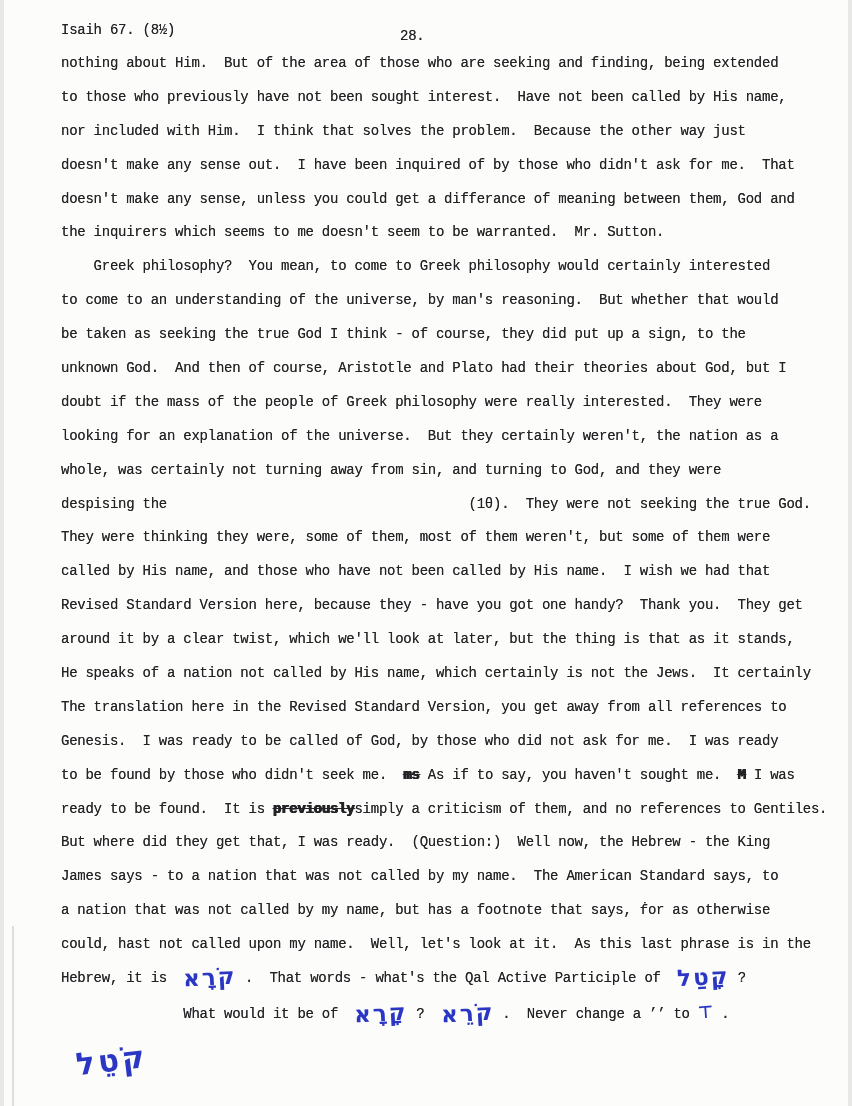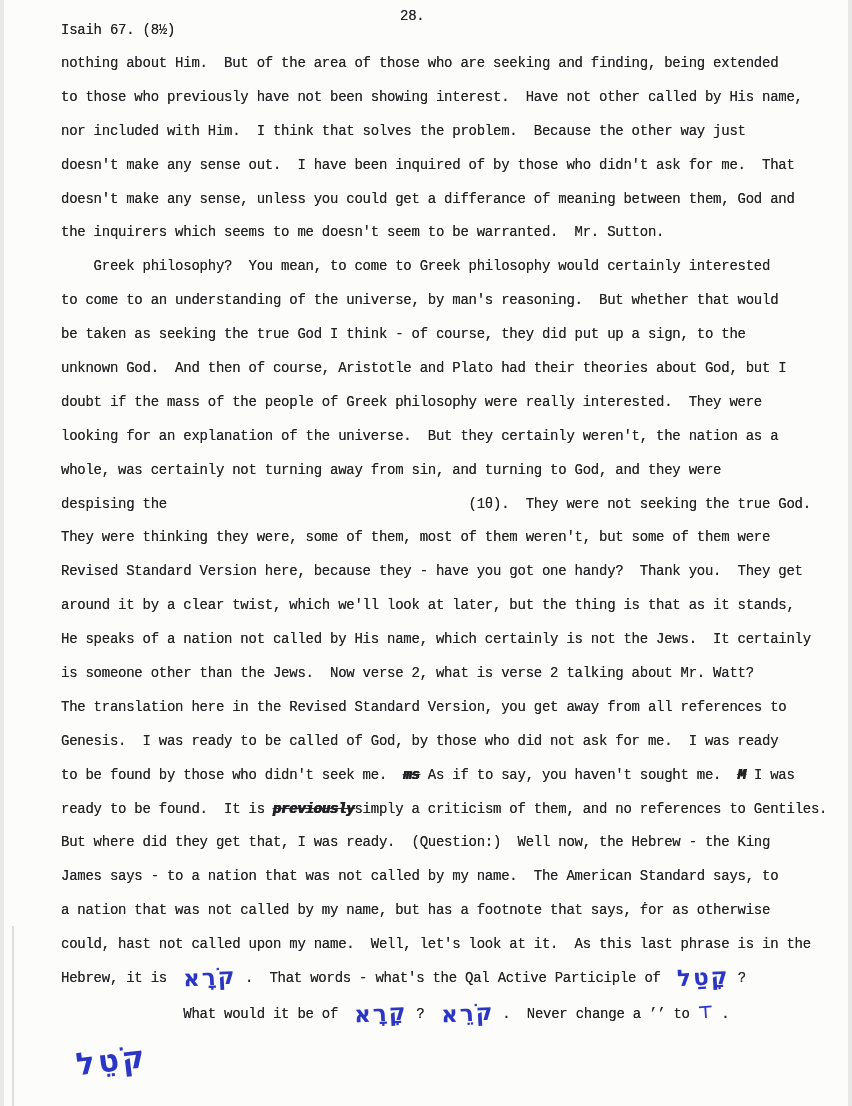--- a/index.html
+++ b/index.html
@@ -13,37 +13,36 @@
     font-family: "Liberation Mono", "DejaVu Sans Mono", monospace;
     font-size: 14px;
     letter-spacing: -0.25px;
     color: #232326;
     text-shadow: 0 0 0.5px rgba(20,20,25,0.65);
   }
   .header-left {
     position: absolute; left: 57px; top: 22px; white-space: pre;
   }
   .page-number {
-    position: absolute; left: 396px; top: 8px; white-space: pre; text-align: center;
+    position: absolute; left: 396px; top: 28px; white-space: pre; text-align: center;
   }
   .doc-body {
     position: absolute; left: 57px; top: 47px; width: 790px;
   }
   .line {
     white-space: pre;
     height: 33.9px;
     line-height: 33.9px;
     overflow: visible;
   }
   .seg { white-space: pre; }
   .strike {
     text-decoration: line-through;
     font-weight: bold;
     text-shadow: 0.6px 0 currentColor, -0.4px 0 currentColor;
-    font-style: italic;
   }
   .hebrew {
     font-family: "DejaVu Sans", sans-serif;
     color: #2b36c5;
     font-size: 23px;
     font-weight: bold;
     letter-spacing: 2px;
     display: inline-block;
     transform: rotate(-3deg) translateY(1px);
     text-shadow: none;
@@ -79,38 +78,38 @@
   }
 </style>
 </head>
 <body>
 
 <div class="sheet">
   <div class="header-left">Isaih 67. (8½)</div>
   <div class="page-number">28.</div>
   <div class="doc-body" id="typed-lines">
       <div class="line"><span class="seg typed">nothing about Him.  But of the area of those who are seeking and finding, being extended</span></div>
-      <div class="line"><span class="seg typed">to those who previously have not been showing interest.  Have not other called by His name,</span></div>
+      <div class="line"><span class="seg typed">to those who previously have not been sought interest.  Have not been called by His name,</span></div>
       <div class="line"><span class="seg typed">nor included with Him.  I think that solves the problem.  Because the other way just</span></div>
       <div class="line"><span class="seg typed">doesn't make any sense out.  I have been inquired of by those who didn't ask for me.  That</span></div>
       <div class="line"><span class="seg typed">doesn't make any sense, unless you could get a differance of meaning between them, God and</span></div>
       <div class="line"><span class="seg typed">the inquirers which seems to me doesn't seem to be warranted.  Mr. Sutton.</span></div>
       <div class="line"><span class="seg typed">    Greek philosophy?  You mean, to come to Greek philosophy would certainly interested</span></div>
       <div class="line"><span class="seg typed">to come to an understanding of the universe, by man's reasoning.  But whether that would</span></div>
       <div class="line"><span class="seg typed">be taken as seeking the true God I think - of course, they did put up a sign, to the</span></div>
       <div class="line"><span class="seg typed">unknown God.  And then of course, Aristotle and Plato had their theories about God, but I</span></div>
       <div class="line"><span class="seg typed">doubt if the mass of the people of Greek philosophy were really interested.  They were</span></div>
       <div class="line"><span class="seg typed">looking for an explanation of the universe.  But they certainly weren't, the nation as a</span></div>
       <div class="line"><span class="seg typed">whole, was certainly not turning away from sin, and turning to God, and they were</span></div>
       <div class="line"><span class="seg typed">despising the                                     (1θ).  They were not seeking the true God.</span></div>
       <div class="line"><span class="seg typed">They were thinking they were, some of them, most of them weren't, but some of them were</span></div>
+      <div class="line"><span class="seg typed">called by His name, and those who have not been called by His name.  I wish we had that</span></div>
       <div class="line"><span class="seg typed">Revised Standard Version here, because they - have you got one handy?  Thank you.  They get</span></div>
       <div class="line"><span class="seg typed">around it by a clear twist, which we'll look at later, but the thing is that as it stands,</span></div>
       <div class="line"><span class="seg typed">He speaks of a nation not called by His name, which certainly is not the Jews.  It certainly</span></div>
-      <div class="line"><span class="seg typed">is someone other than the Jews.  Now verse 2, what is verse 2 talking about Mr. Watt?</span></div>
       <div class="line"><span class="seg typed">The translation here in the Revised Standard Version, you get away from all references to</span></div>
       <div class="line"><span class="seg typed">Genesis.  I was ready to be called of God, by those who did not ask for me.  I was ready</span></div>
       <div class="line"><span class="seg typed">to be found by those who didn't seek me.  </span><span class="seg strike">ms</span><span class="seg typed"> As if to say, you haven't sought me.  </span><span class="seg strike">M</span><span class="seg typed"> I was</span></div>
       <div class="line"><span class="seg typed">ready to be found.  It is </span><span class="seg strike">previously</span><span class="seg typed">simply a criticism of them, and no references to Gentiles.</span></div>
       <div class="line"><span class="seg typed">But where did they get that, I was ready.  (Question:)  Well now, the Hebrew - the King</span></div>
       <div class="line"><span class="seg typed">James says - to a nation that was not called by my name.  The American Standard says, to</span></div>
       <div class="line"><span class="seg typed">a nation that was not called by my name, but has a footnote that says, ḟor as otherwise</span></div>
       <div class="line"><span class="seg typed">could, hast not called upon my name.  Well, let's look at it.  As this last phrase is in the</span></div>
       <div class="line"><span class="seg typed">Hebrew, it is  </span><span class="seg hebrew">קֹרָא</span><span class="seg typed"> .  That words - what's the Qal Active Participle of  </span><span class="seg hebrew">קָטַל</span><span class="seg typed"> ?</span></div>
       <div class="line"><span class="seg typed">               What would it be of  </span><span class="seg hebrew">קָרָא</span><span class="seg typed"> ?  </span><span class="seg hebrew">קֹרֵא</span><span class="seg typed"> .  Never change a ’’ to </span><span class="seg bluemark">⊤</span><span class="seg typed"> .</span></div>

